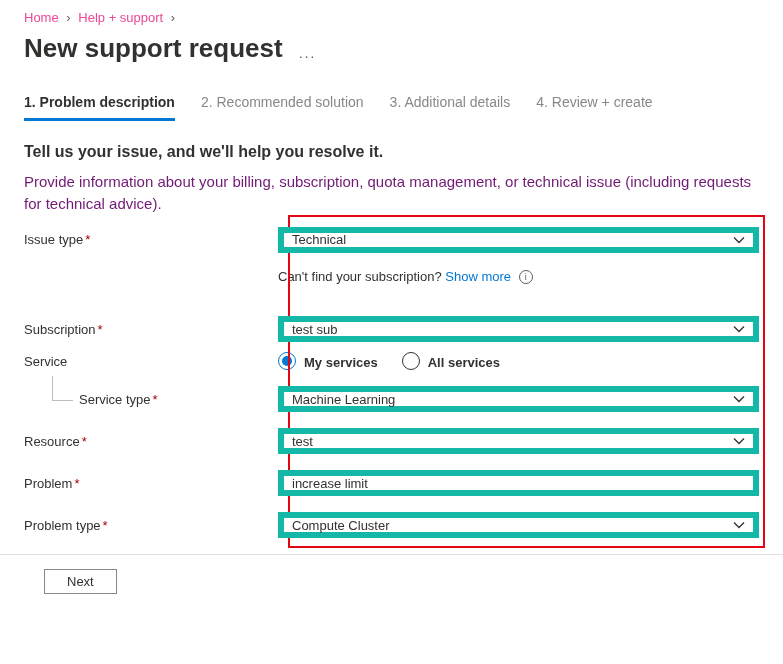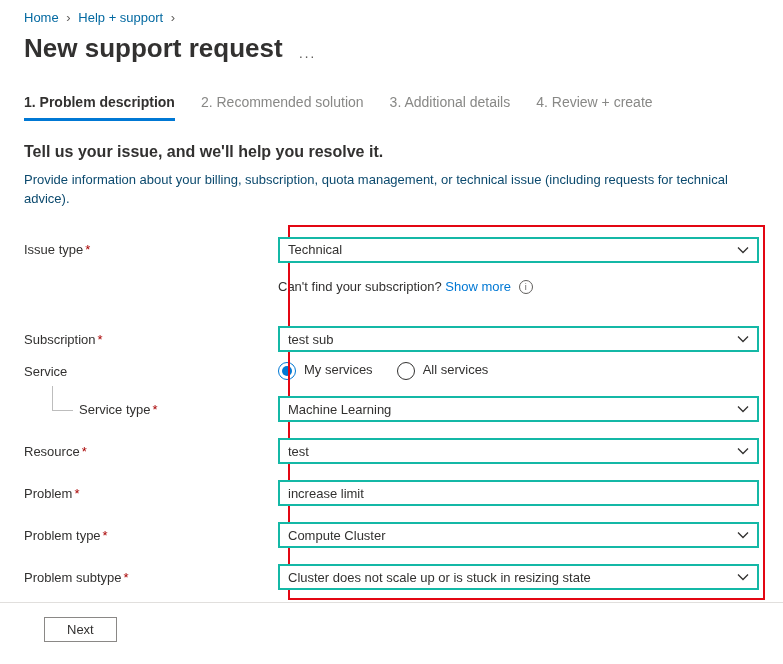--- a/index.html
+++ b/index.html
@@ -8,21 +8,21 @@
       font-size: 13px;
       color: #323130;
       background: #fff;
       width: 783px;
       padding: 10px 0 20px 0;
     }
     .breadcrumb {
       padding: 0 0 8px 24px;
       font-size: 13px;
     }
-    .breadcrumb a { color: #0369a1; text-decoration: none; }
+    .breadcrumb a { color: #ec4899; text-decoration: none; }
     .breadcrumb .sep { color: #605e5c; margin: 0 4px; }
     .page-title-row {
       padding: 0 0 0 24px;
       display: flex;
       align-items: flex-end;
       gap: 16px;
       margin-bottom: 30px;
     }
     h1.page-title { font-size: 26px; font-weight: 600; }
     .ellipsis { color: #605e5c; font-size: 14px; letter-spacing: 1px; cursor: pointer; }
@@ -47,24 +47,24 @@
     }
 
     .intro-strong {
       padding: 0 0 0 24px;
       font-size: 16px;
       font-weight: 700;
       margin-bottom: 10px;
     }
     .intro-text {
       padding: 0 24px;
-      font-size: 13px;
-      color: #0c4a6e;
+      font-size: 15px;
+      color: #701a75;
       line-height: 1.45;
-      margin-bottom: 28px;
+      margin-bottom: 12px;
     }
 
     .form-area {
       padding: 0 24px;
     }
     .field-row {
       display: flex;
       align-items: center;
       margin-bottom: 16px;
     }
@@ -88,21 +88,21 @@
       height: 24px;
       border-left: 1px solid #bdbdbd;
       border-bottom: 1px solid #bdbdbd;
     }
     .required { color: #a80000; margin-left: 2px; }
     .field-control { flex: 1; }
 
     .select-box, .text-input {
       width: 100%;
       height: 26px;
-      border: 2px solid #14b8a6;
+      border: 6px solid #14b8a6;
       background: #fff;
       padding: 0 30px 0 8px;
       font-size: 13px;
       color: #323130;
       display: flex;
       align-items: center;
       position: relative;
     }
     .text-input { padding-right: 15px; }
     .chevron {
@@ -127,21 +127,21 @@
       border-radius: 50%;
       font-size: 9px;
       align-items: center;
       justify-content: center;
       color: #605e5c;
       margin-left: 4px;
       vertical-align: middle;
     }
 
     .radio-group { display: flex; gap: 24px; align-items: center; }
-    .radio-item { display: inline-flex; align-items: flex-start; gap: 8px; font-size: 13px; cursor: pointer; }
+    .radio-item { display: inline-flex; align-items: flex-end; gap: 8px; font-size: 13px; cursor: pointer; font-weight: bold; }
     .radio-outer {
       width: 18px; height: 18px;
       border-radius: 50%;
       border: 1px solid #323130;
       display: inline-flex;
       align-items: center; justify-content: center;
     }
     .radio-outer.selected { border-color: #0078d4; }
     .radio-inner {
       width: 10px; height: 10px; border-radius: 50%; background: #0078d4;
@@ -292,32 +292,19 @@
           <span>Compute Cluster</span>
           <span class="chevron">
               <svg width="12" height="8" viewBox="0 0 12 8">
                 <path d="M1 1.5 L6 6.5 L11 1.5" stroke="#323130" stroke-width="1.3" fill="none"></path>
               </svg>
             </span>
         </div>
       </div>
     </div>
 
-    <div class="field-row" style="margin-bottom:6px;">
-      <div class="field-label"><span>Problem subtype</span><span class="required">*</span></div>
-      <div class="field-control">
-        <div class="select-box">
-          <span>Cluster does not scale up or is stuck in resizing state</span>
-          <span class="chevron">
-              <svg width="12" height="8" viewBox="0 0 12 8">
-                <path d="M1 1.5 L6 6.5 L11 1.5" stroke="#323130" stroke-width="1.3" fill="none"></path>
-              </svg>
-            </span>
-        </div>
-      </div>
-    </div>
 
   </div>
 </div>
 
 <div class="footer">
   <button class="next-btn">Next</button>
 </div>
 
 </body></html>

